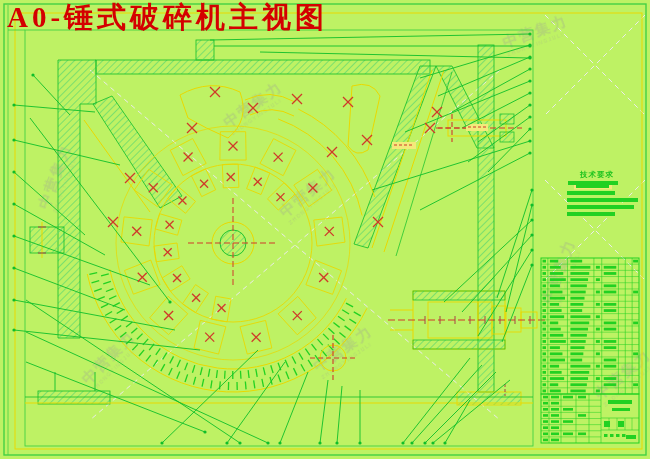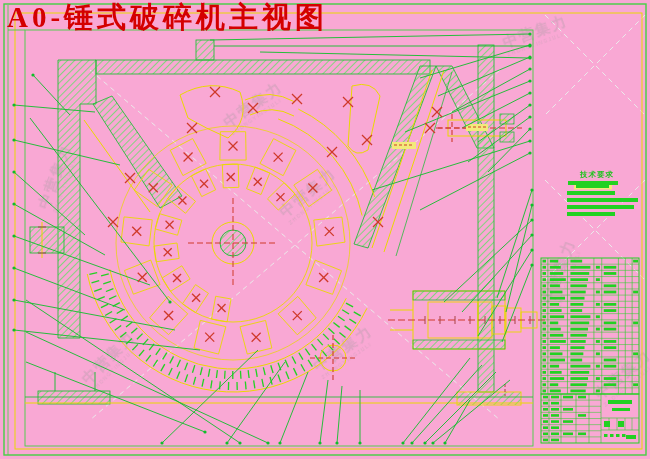--- a/index.html
+++ b/index.html
@@ -1,16 +1,16 @@
 <!DOCTYPE html>
 <html><head>
 <meta charset="utf-8">
 <style>
   html,body{margin:0;padding:0;background:#ffffff;}
-  .canvas{position:relative;width:650px;height:459px;background:#f9a8d4;overflow:hidden;
+  .canvas{position:relative;width:650px;height:459px;background:#bef264;overflow:hidden;
           font-family:"Liberation Sans",sans-serif;}
   .cad-title{position:absolute;left:7px;top:-2px;font-size:29px;font-weight:bold;
              letter-spacing:4px;color:#d40000;white-space:nowrap;z-index:5;
              font-family:"Liberation Serif","DejaVu Serif",serif;}
   svg{position:absolute;left:0;top:0;}
   .wm-cn{font-size:15px;fill:#9a9a9a;letter-spacing:2px;font-weight:bold;}
   .wm-en{font-size:5px;fill:#9a9a9a;letter-spacing:1.5px;}
   .tech-title{font-size:7.5px;fill:#1fc41f;font-weight:bold;letter-spacing:1px;}
 </style>
 </head>

